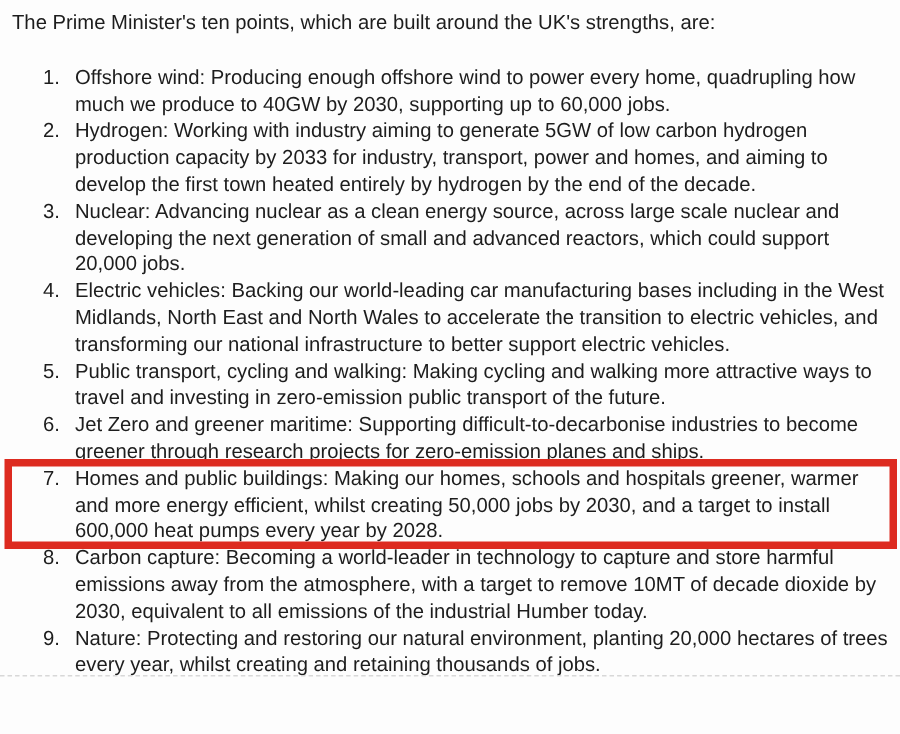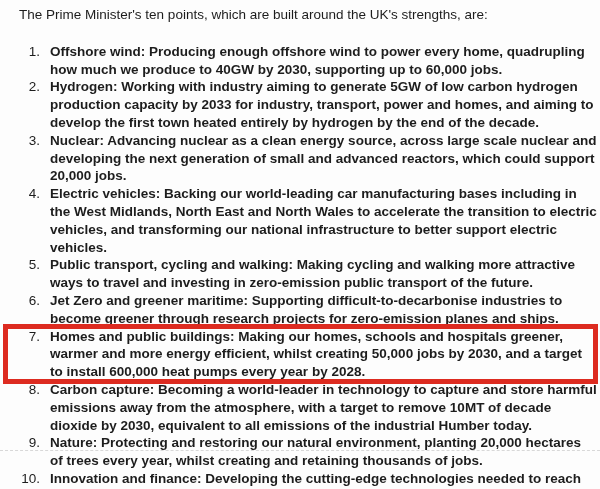--- a/index.html
+++ b/index.html
@@ -11,41 +11,40 @@
     height: 489px;
     overflow: hidden;
     position: relative;
     background: #fdfdfd;
     color: #1d1d1d;
     font-family: "Liberation Sans", sans-serif;
     font-size: 13.5px;
     line-height: 17.8px;
   }
   .heading {
-    margin: 6px 8px 19px 19px;
+    margin: 6px 8px 19px 8px;
   }
   .points-list {
     margin: 0;
     padding: 0;
     list-style: none;
   }
   .item {
     display: flex;
     position: relative;
   }
   .item-number {
     flex: 0 0 40px;
     width: 40px;
     text-align: right;
   }
   .item-text {
     flex: 1;
     padding-left: 10px;
     padding-right: 3px;
-    font-weight: bold;
   }
   .highlight-overlay {
     position: absolute;
     left: 3px;
     right: 2px;
     top: -4px;
     bottom: -3px;
     border: 5px solid #dd2b20; 
     box-sizing: border-box;
     pointer-events: none;
@@ -107,22 +106,18 @@
     <li class="item">
       <span class="item-number">8.</span>
       <span class="item-text">Carbon capture: Becoming a world-leader in technology to capture and store harmful emissions away from the atmosphere, with a target to remove 10MT of decade dioxide by 2030, equivalent to all emissions of the industrial Humber today.</span>
     </li>
 
     <li class="item">
       <span class="item-number">9.</span>
       <span class="item-text">Nature: Protecting and restoring our natural environment, planting 20,000 hectares of trees every year, whilst creating and retaining thousands of jobs.</span>
     </li>
 
-    <li class="item">
-      <span class="item-number">10.</span>
-      <span class="item-text">Innovation and finance: Developing the cutting-edge technologies needed to reach these new energy ambitions and make the City of London the global centre of green finance.</span>
-    </li>
 
   </ol>
 
   <div class="page-break-line"></div>
 
 </div>
 
 </body></html>

